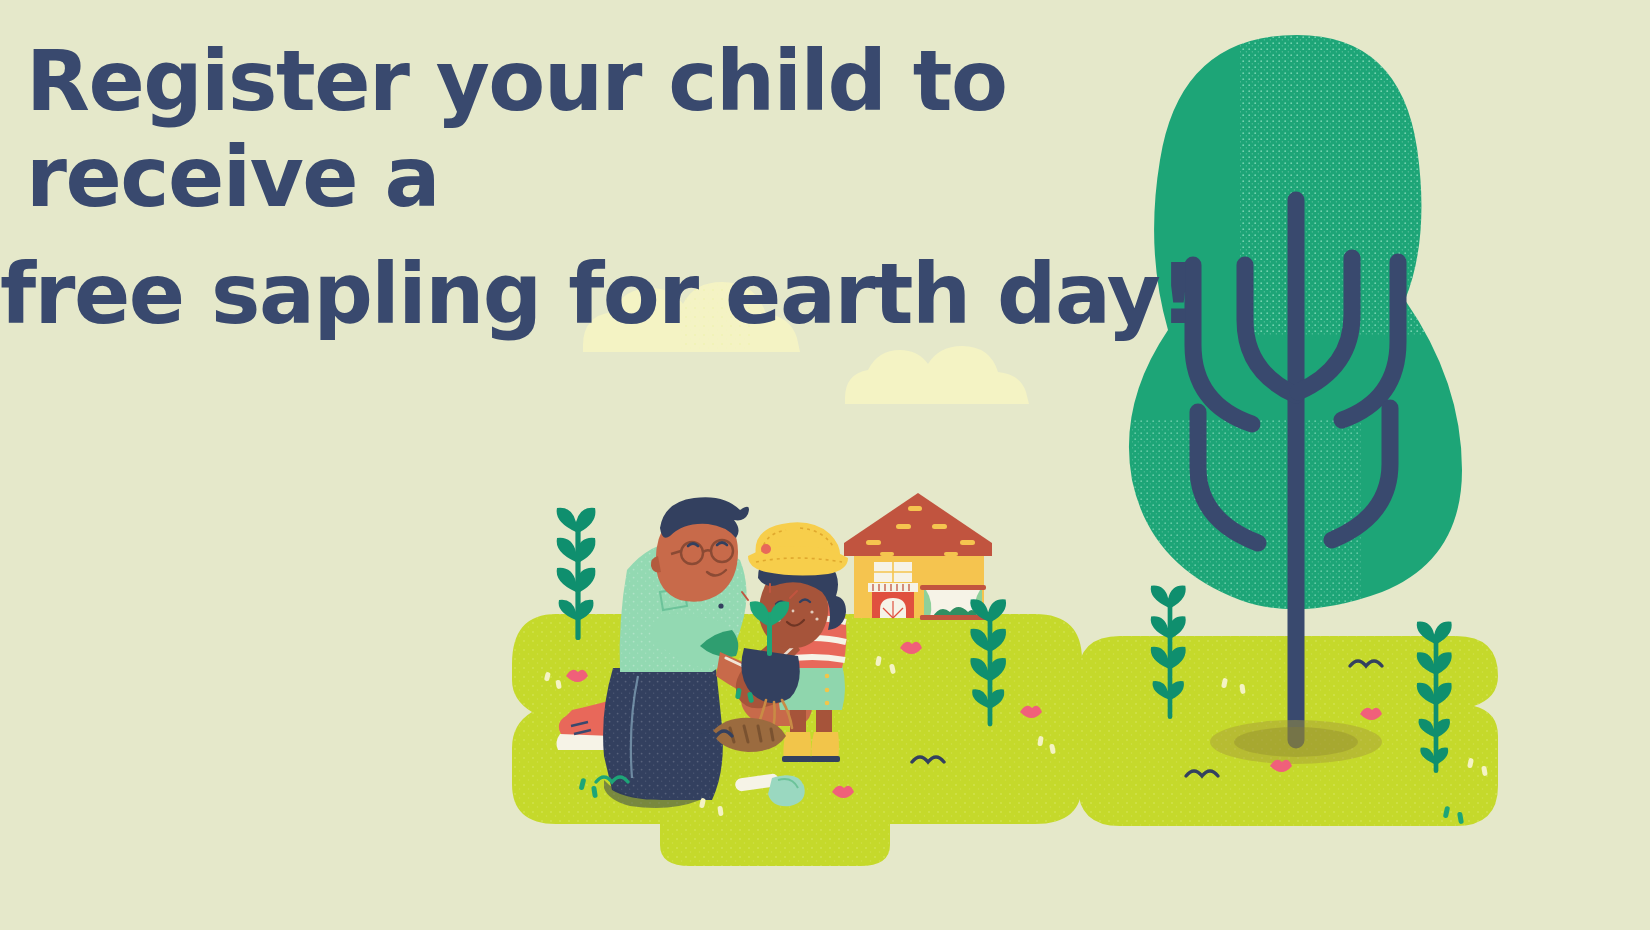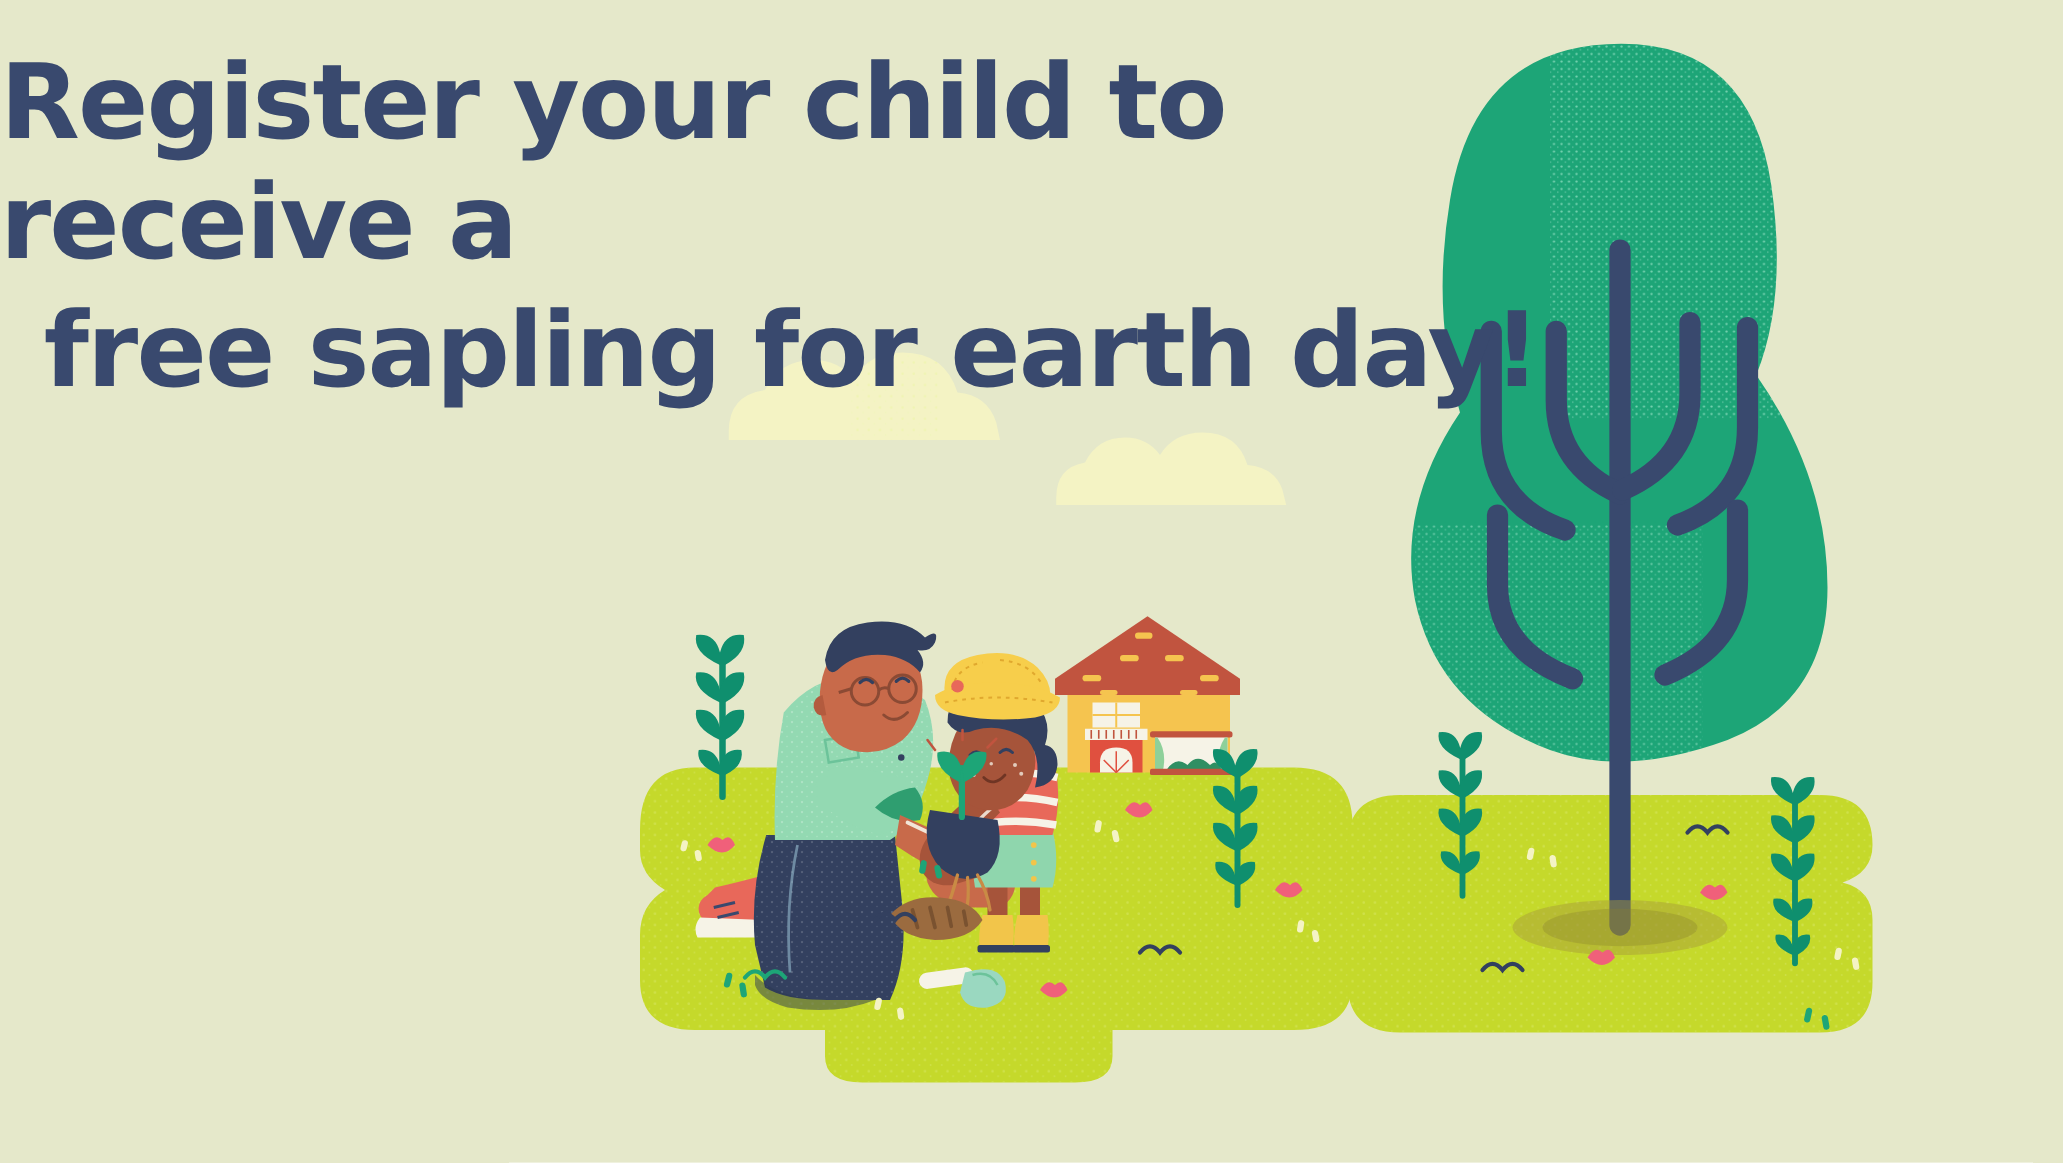--- a/index.html
+++ b/index.html
@@ -22,22 +22,22 @@
     left:0; top:34px;
     width:1250px;
     z-index:40;
     color:#39496e;
     font-family:"DejaVu Sans", sans-serif;
     font-weight:bold;
     font-size:83px;
     line-height:1.16;
     letter-spacing:-1.5px;
   }
-  #headline .line1 { display:block; text-align:left;   }
-  #headline .line2 { display:block; text-align:center; padding-left:16px; margin-top:6px; }
+  #headline .line1 { display:block; text-align:left;   padding-left:26px; }
+  #headline .line2 { display:block; text-align:left; padding-left:0px; margin-top:20px; }
 
   
   .art { position:absolute; left:0; top:0; width:1650px; height:930px; }
   #art-bg    { z-index:5;  }
   #art-tree  { z-index:10; }
   #art-scene { z-index:20; }
 </style>
 </head>
 <body>
 

